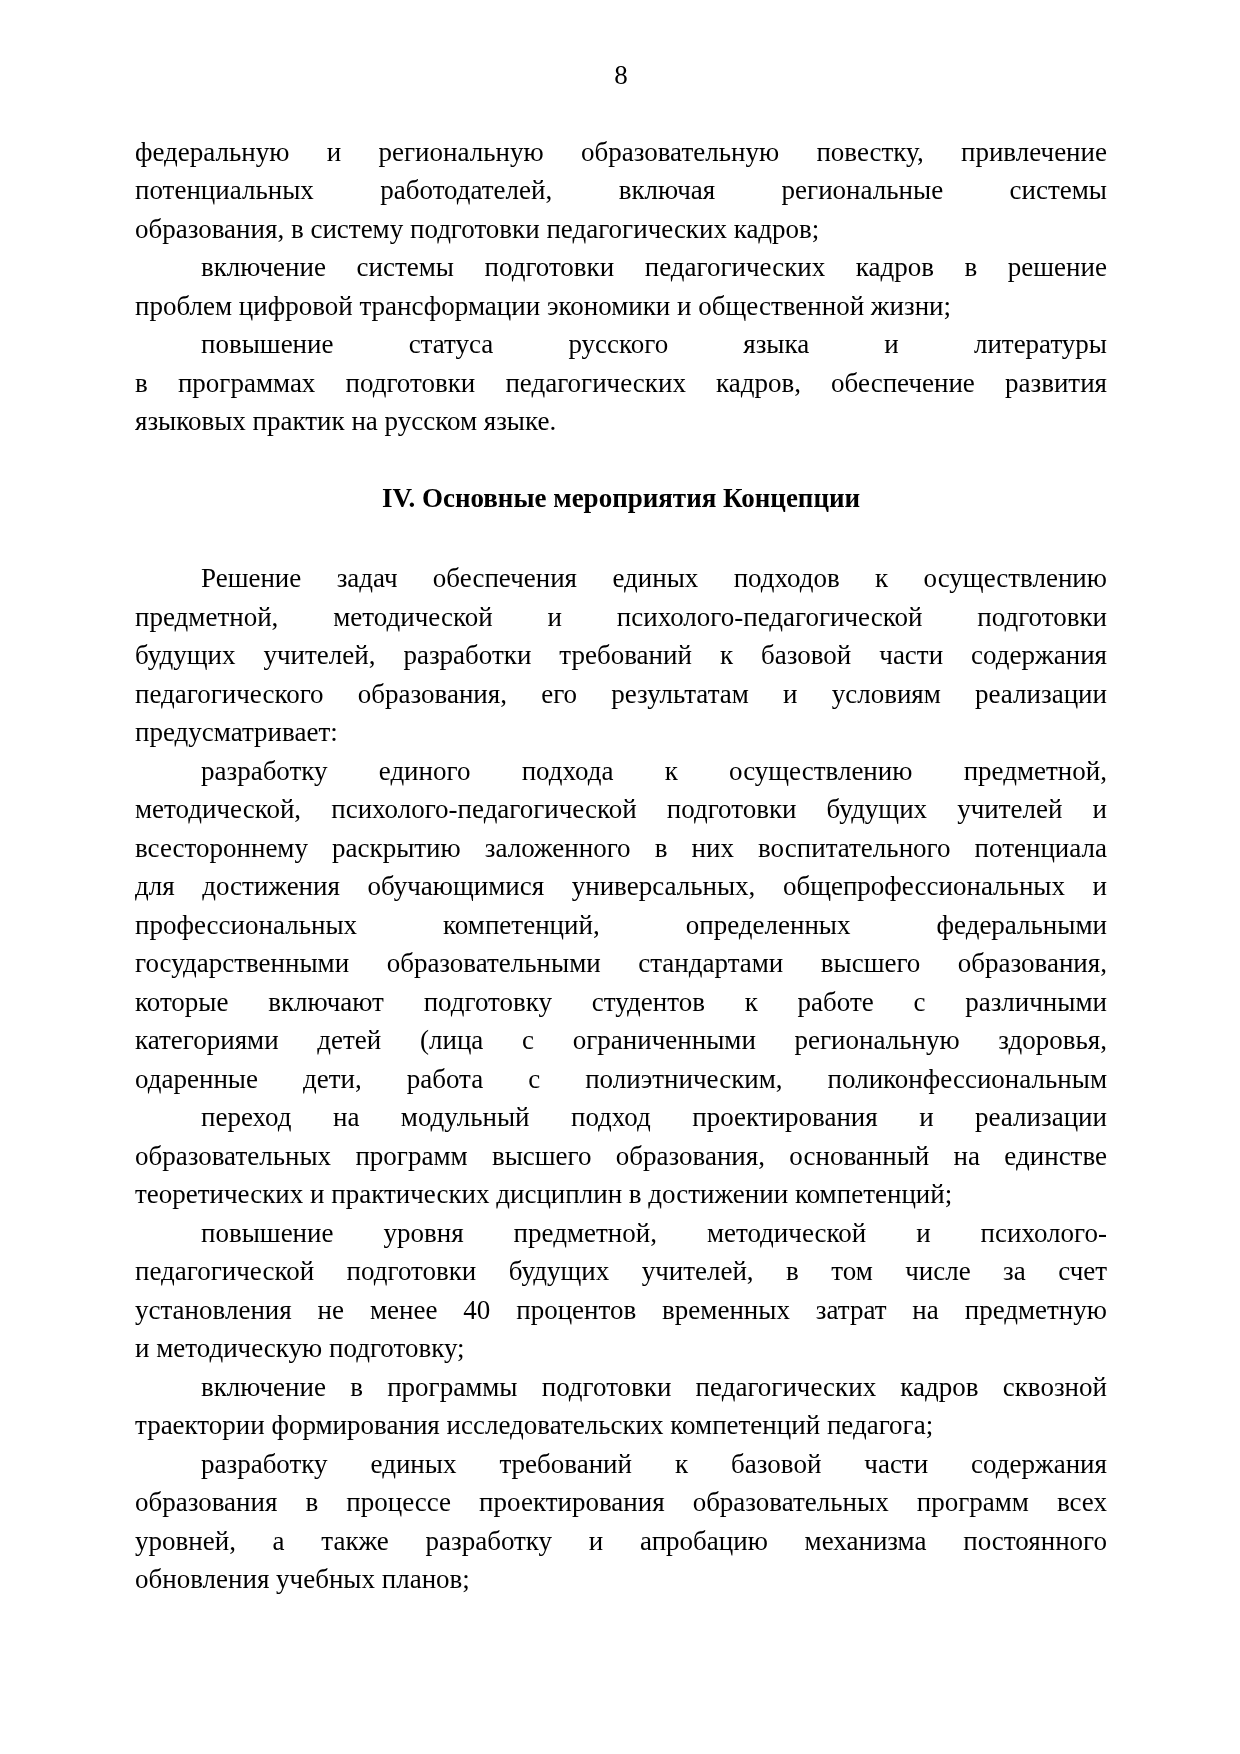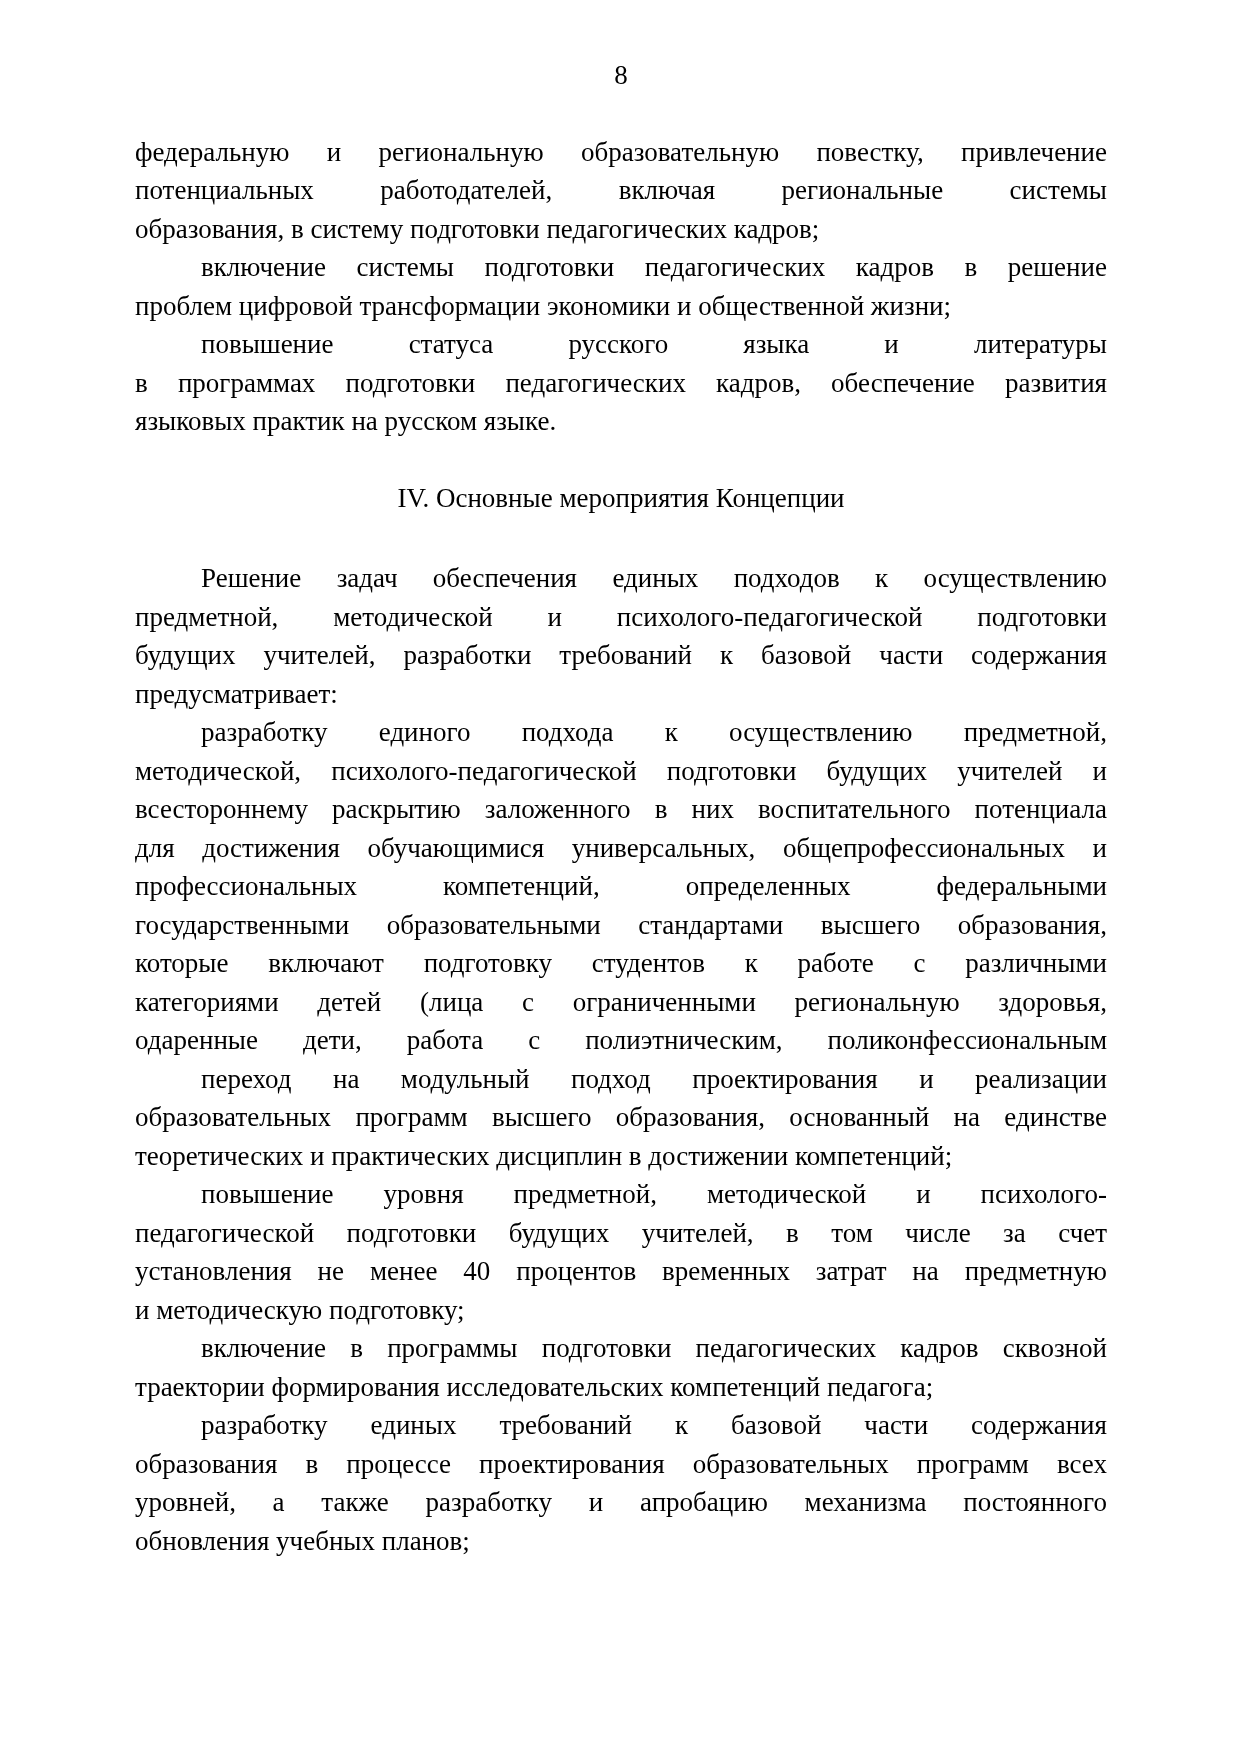--- a/index.html
+++ b/index.html
@@ -45,21 +45,21 @@
     text-align-last: left;
     font-family: Liberation Serif, serif;
   }
   .line.indent {
     padding-left: 66px;
   }
   .section-heading {
     margin: 38px 0 42px 0;
     text-align: center;
     text-align-last: center;
-    font-weight: normal;
+    font-weight: bold;
     font-size: 27px;
     line-height: 38.5px;
   }
 </style>
 </head>
 <body>
 
 <div class="sheet">
 
   <div class="page-number">8</div>
@@ -82,20 +82,21 @@
       <span class="line j">в программах подготовки педагогических кадров, обеспечение развития</span>
       <span class="line last">языковых практик на русском языке.</span>
     </p>
 
     <h2 class="section-heading">IV. Основные мероприятия Концепции</h2>
 
     <p class="para">
       <span class="line j indent">Решение задач обеспечения единых подходов к осуществлению</span>
       <span class="line j">предметной, методической и психолого-педагогической подготовки</span>
       <span class="line j">будущих учителей, разработки требований к базовой части содержания</span>
+      <span class="line j">педагогического образования, его результатам и условиям реализации</span>
       <span class="line last">предусматривает:</span>
     </p>
 
     <p class="para">
       <span class="line j indent">разработку единого подхода к осуществлению предметной,</span>
       <span class="line j">методической, психолого-педагогической подготовки будущих учителей и</span>
       <span class="line j">всестороннему раскрытию заложенного в них воспитательного потенциала</span>
       <span class="line j">для достижения обучающимися универсальных, общепрофессиональных и</span>
       <span class="line j">профессиональных компетенций, определенных федеральными</span>
       <span class="line j">государственными образовательными стандартами высшего образования,</span>

